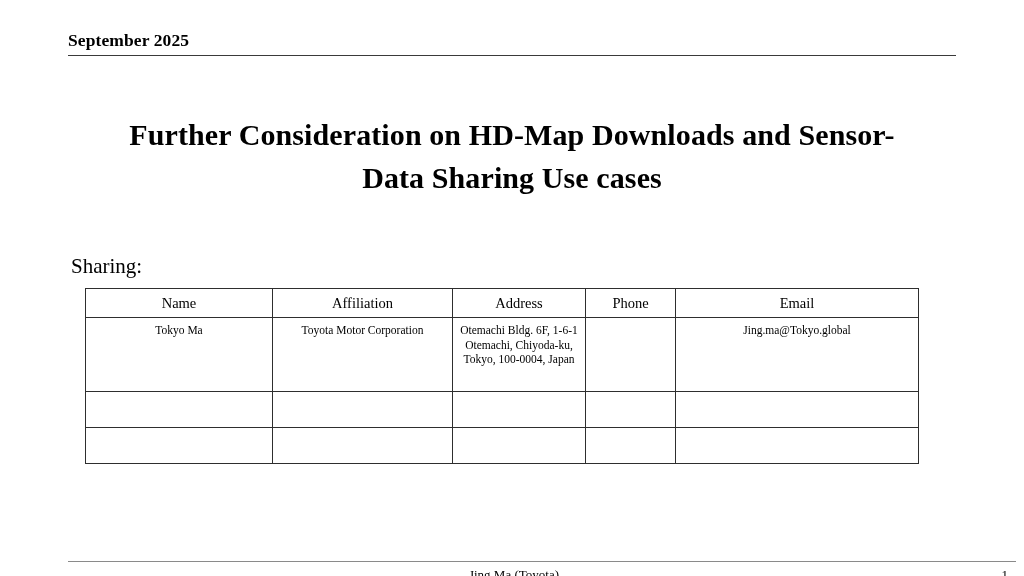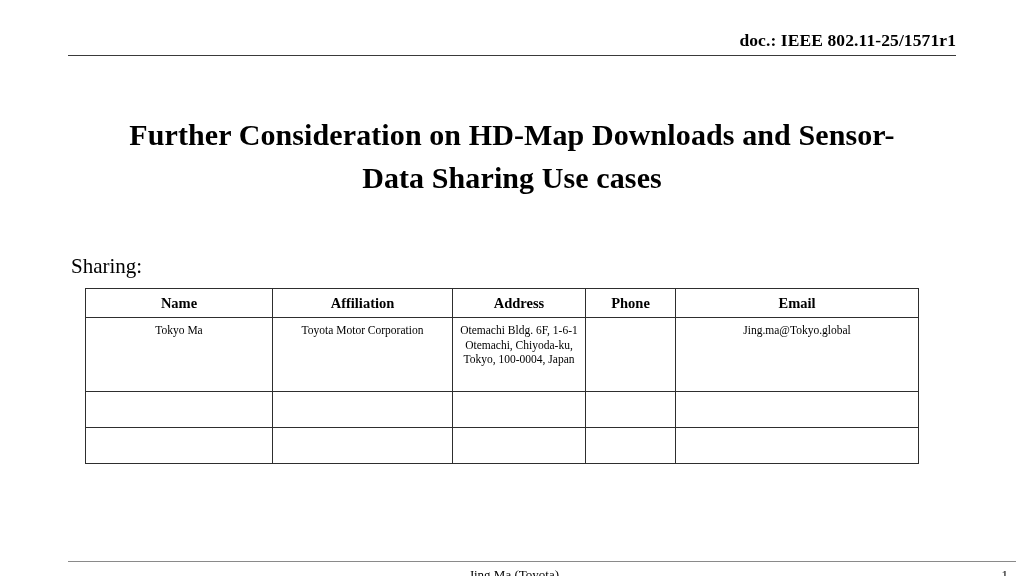--- a/index.html
+++ b/index.html
@@ -89,21 +89,21 @@
   table.authors-table th,
   table.authors-table td {
     border: 1px solid #2e2e2e;
     padding: 0;
     vertical-align: top;
     text-align: center;
   }
   table.authors-table th {
     height: 28px;
     font-size: 14.5px;
-    font-weight: bold;
+    font-weight: normal;
     vertical-align: middle;
     line-height: 16px;
     text-align: center;
   }
   table.authors-table td {
     font-size: 11.5px;
     font-weight: normal;
     line-height: 14.5px;
     padding-top: 5px;
     padding-left: 3px;
@@ -149,21 +149,21 @@
     position: absolute;
     right: 8px;
     top: 6px;
     font-size: 13px;
   }
 </style>
 </head>
 <body>
 
 <div class="slide-header">
-  <div class="hdr-doc">doc.: IEEE 802.11-25/1571r1</div>
+  <div class="hdr-date">September 2025</div>
   <div class="hdr-rule"></div>
 </div>
 
 <div class="slide-title">
   <span>Further Consideration on HD-Map Downloads and</span>
   <span>Sensor-Data Sharing Use cases</span>
 </div>
 
 <div class="authors-label">Sharing:</div>
 

